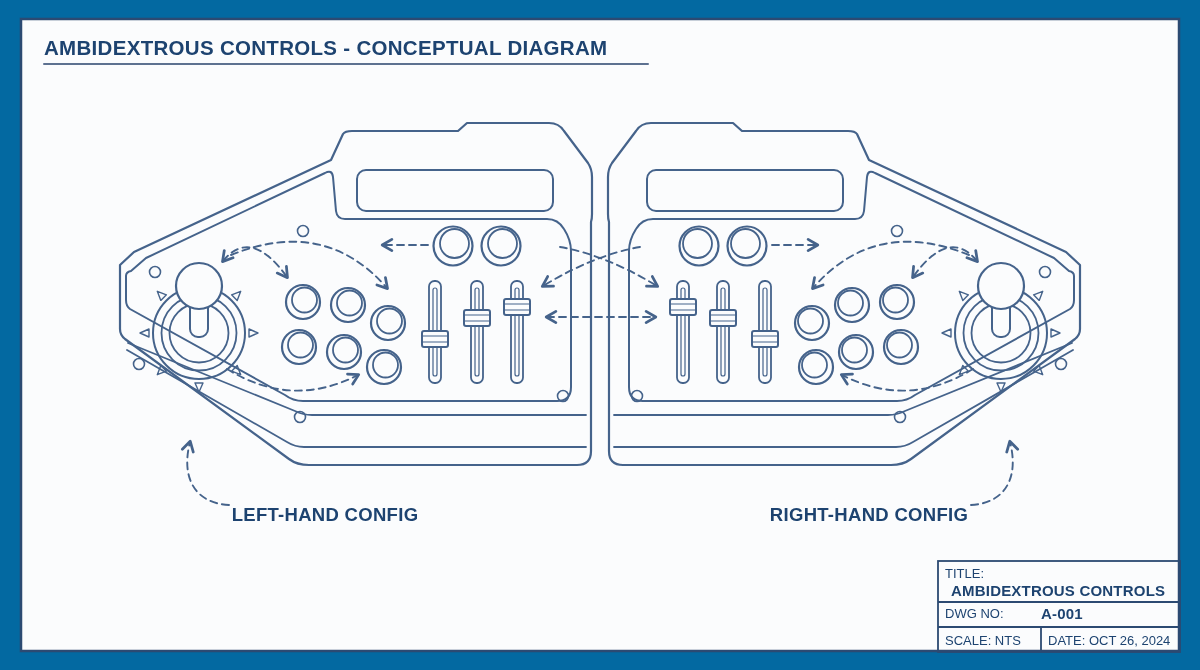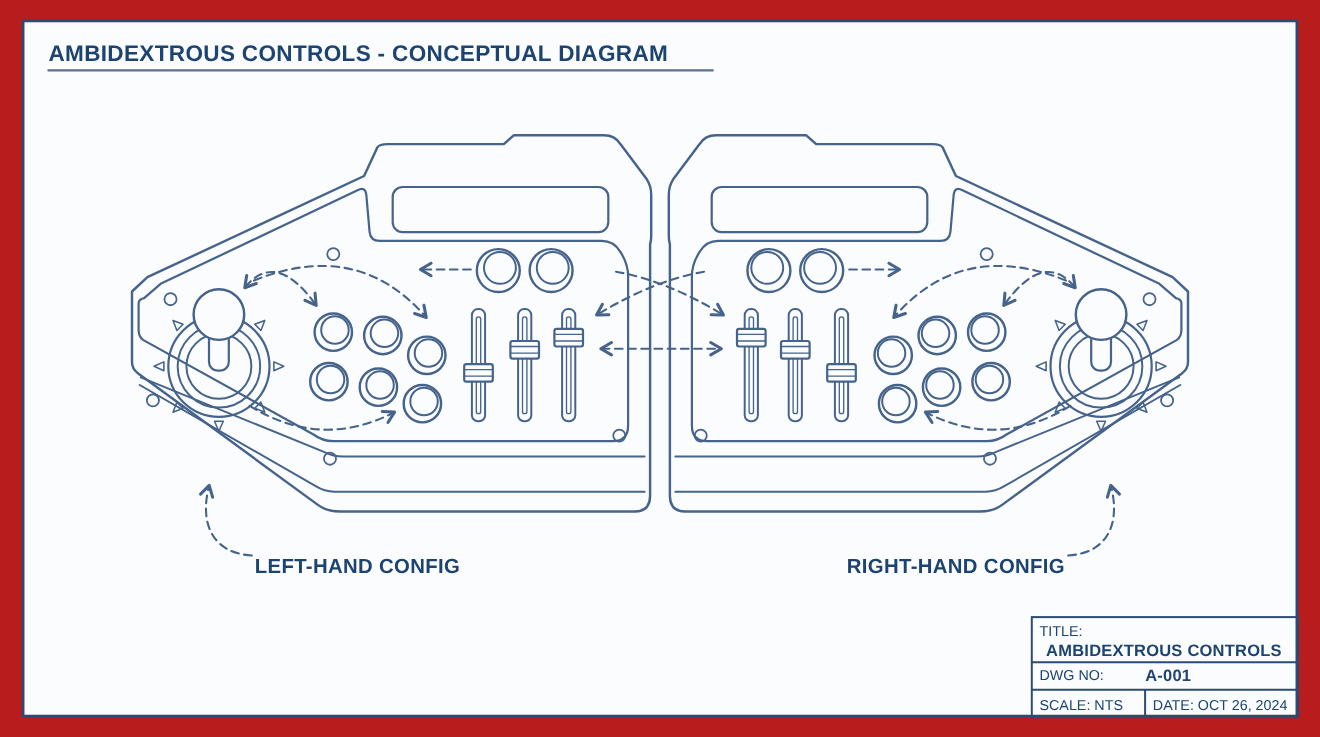--- a/index.html
+++ b/index.html
@@ -1,20 +1,20 @@
 <!DOCTYPE html>
 <html style="--line: #45638b; --text: #1d4370; --background: #fbfcfd; --border: #2c4a72; --underline: #5d7190;"><head>
 <meta charset="utf-8">
 <style>
   :root{
     --line:#45638b; --text:#1d4370; --background:#fbfcfd;
     --border:#2c4a72; --underline:#5d7190;
   }
   html,body{margin:0;padding:0;background:#ffffff;}
-  #stage{position:relative;width:1200px;height:670px;background:#b91c1c;overflow:hidden;
+  #stage{position:relative;width:1200px;height:670px;background:#0369a1;overflow:hidden;
          font-family:"Liberation Sans","DejaVu Sans",sans-serif;}
   svg{position:absolute;left:0;top:0;}
   .stroke{fill:none;stroke:var(--line);stroke-linejoin:round;stroke-linecap:round;}
   .fillbg{fill:var(--background);stroke:var(--line);stroke-linejoin:round;}
   .w12{stroke-width:1.2px;} .w14{stroke-width:1.4px;} .w16{stroke-width:1.6px;}
   .w18{stroke-width:1.8px;} .w2{stroke-width:2px;} .w22{stroke-width:2.2px;}
   .dash{stroke-dasharray:7 5;stroke-width:1.9px;}
   .frame{fill:var(--background);stroke:var(--border);stroke-width:2.5px;}
   .tblock{fill:none;stroke:var(--border);stroke-width:1.8px;}
   text{fill:var(--text);}

